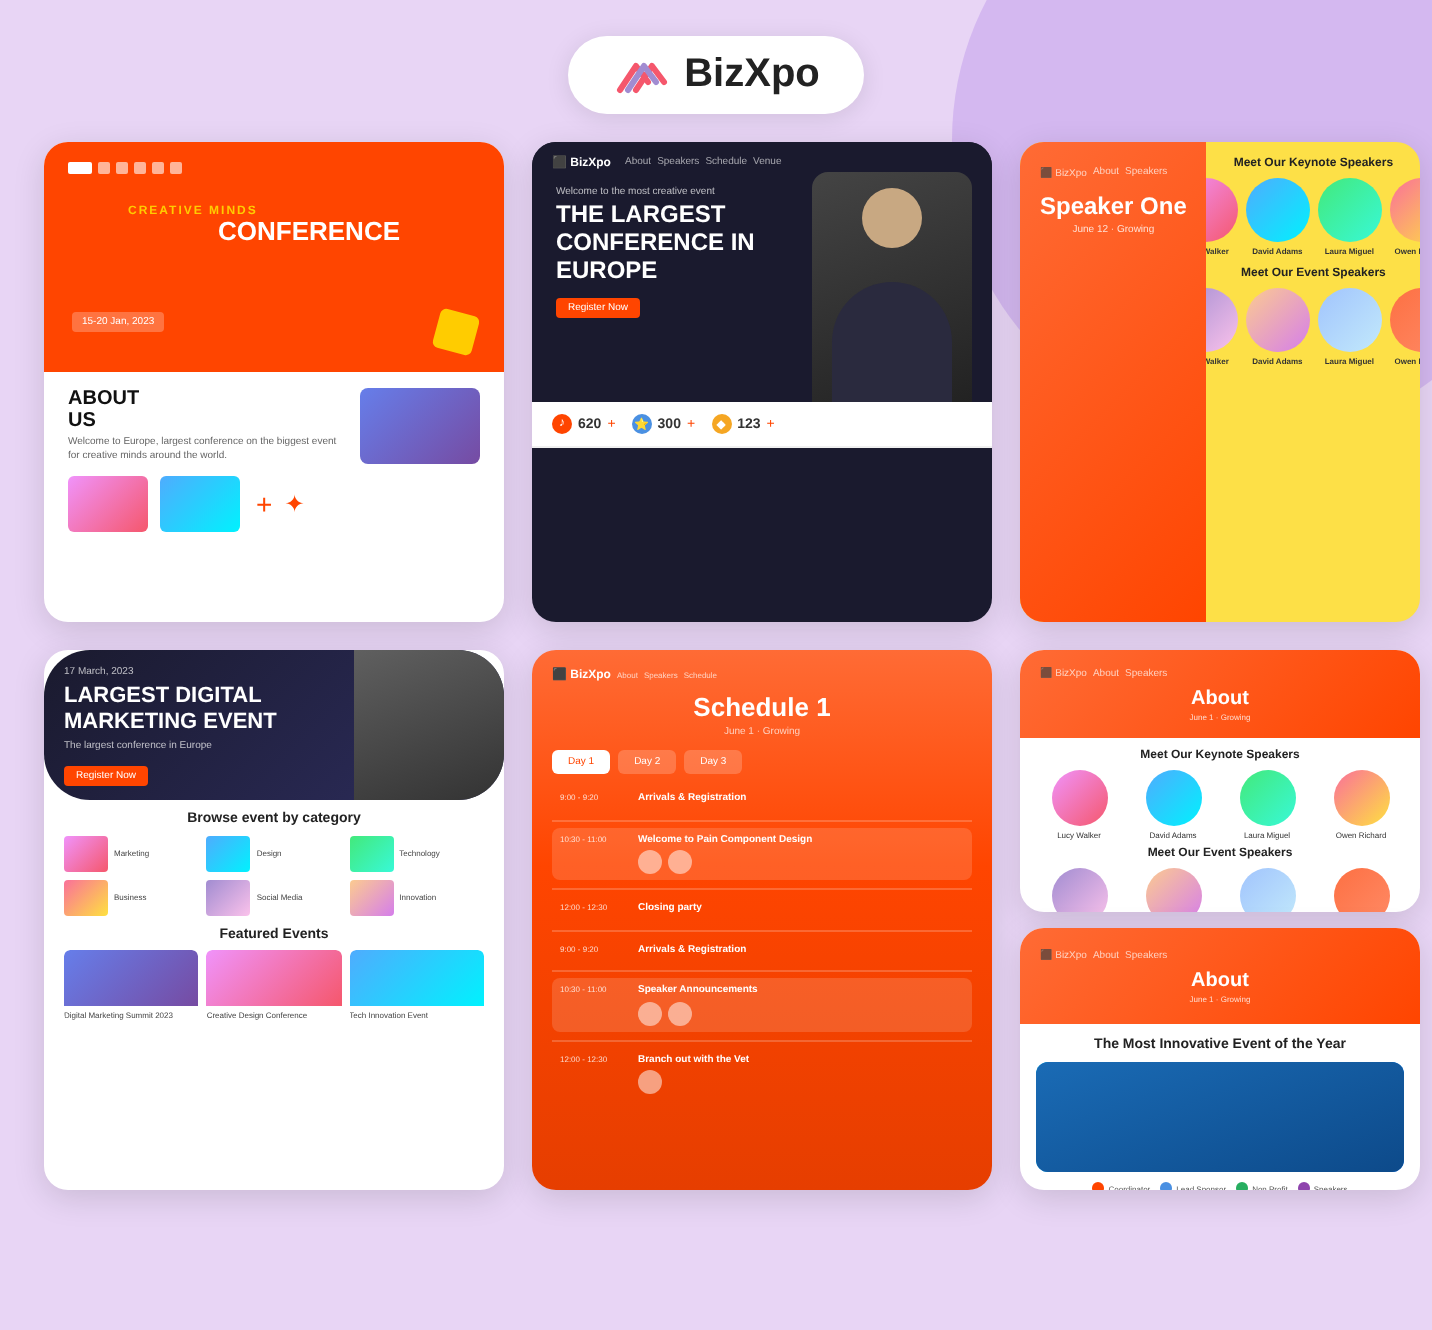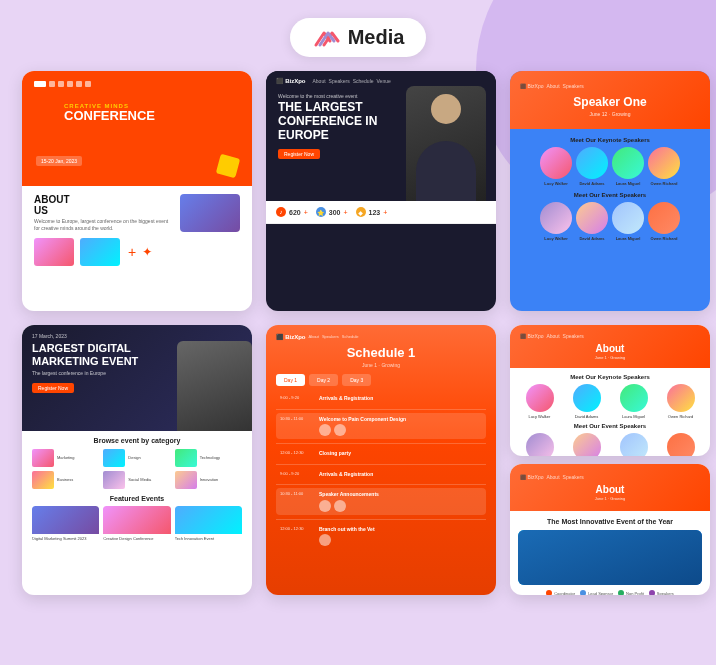--- a/index.html
+++ b/index.html
@@ -100,21 +100,21 @@
     .nav-dot-active { width: 12px; height: 6px; background: white; border-radius: 1px; }
 
     .card-1-title {
       position: absolute;
       top: 32px;
       left: 42px;
       color: white;
     }
 
     .card-1-title .sub { font-size: 6px; color: #ffcc00; text-transform: uppercase; font-weight: bold; letter-spacing: 1px; }
-    .card-1-title .main { font-size: 13px; font-weight: 900; line-height: 1.1; text-transform: uppercase; }
+    .card-1-title .main { font-size: 13px; font-weight: 900; line-height: 1.1; text-transform: uppercase; margin-left: 45px; }
 
     .card-1-badge {
       position: absolute;
       bottom: 20px;
       left: 14px;
       background: rgba(255,255,255,0.25);
       color: white;
       font-size: 5px;
       padding: 2px 5px;
       border-radius: 2px;
@@ -323,23 +323,23 @@
       background: #ff4500;
       color: white;
       font-size: 5px;
       padding: 2px 6px;
       border-radius: 2px;
       margin-top: 4px;
     }
 
     
     .card-3 {
-      background: #3b82f6;
-      display: flex;
-      flex-direction: column;
+      background: #fde047;
+      display: flex;
+      flex-direction: row;
     }
 
     .card-3-header {
       background: linear-gradient(135deg, #ff6b35, #ff4500);
       padding: 12px 10px;
       color: white;
       text-align: center;
     }
 
     .card-3-header .c3-nav {
@@ -391,25 +391,26 @@
     
 
     
     .card-4 {
       background: white;
       display: flex;
       flex-direction: column;
     }
 
     .card-4-top {
-      height: 106px;
+      height: 75px;
       background: linear-gradient(135deg, #1a1a2e, #2d2d5e);
       position: relative;
       overflow: hidden;
       padding: 8px 10px;
+      border-radius: 23px;
     }
 
     .card-4-date { font-size: 5px; color: rgba(255,255,255,0.7); margin-bottom: 3px; }
 
     .card-4-title {
       font-size: 11px;
       font-weight: 900;
       color: white;
       text-transform: uppercase;
       line-height: 1.2;
@@ -680,21 +681,21 @@
 
 <div class="bg-circle"></div>
 
 <div class="header">
   <div class="logo-pill">
     <svg class="logo-icon" viewBox="0 0 28 22" fill="none" xmlns="http://www.w3.org/2000/svg">
       <path d="M4 18 L12 6 L18 14" stroke="#f5576c" stroke-width="3" stroke-linecap="round" stroke-linejoin="round" fill="none"></path>
       <path d="M12 18 L20 6 L26 14" stroke="#f5576c" stroke-width="3" stroke-linecap="round" stroke-linejoin="round" fill="none"></path>
       <path d="M8 18 L16 6 L22 14" stroke="#a18cd1" stroke-width="3" stroke-linecap="round" stroke-linejoin="round" fill="none"></path>
     </svg>
-    <span class="logo-text">Media</span>
+    <span class="logo-text">BizXpo</span>
   </div>
 </div>
 
 <div class="grid">
 
   <div class="card card-1">
     <div class="card-1-top">
       <div class="card-1-nav nav-bar">
         <div class="nav-dot-active"></div>
         <div class="nav-dot"></div>

